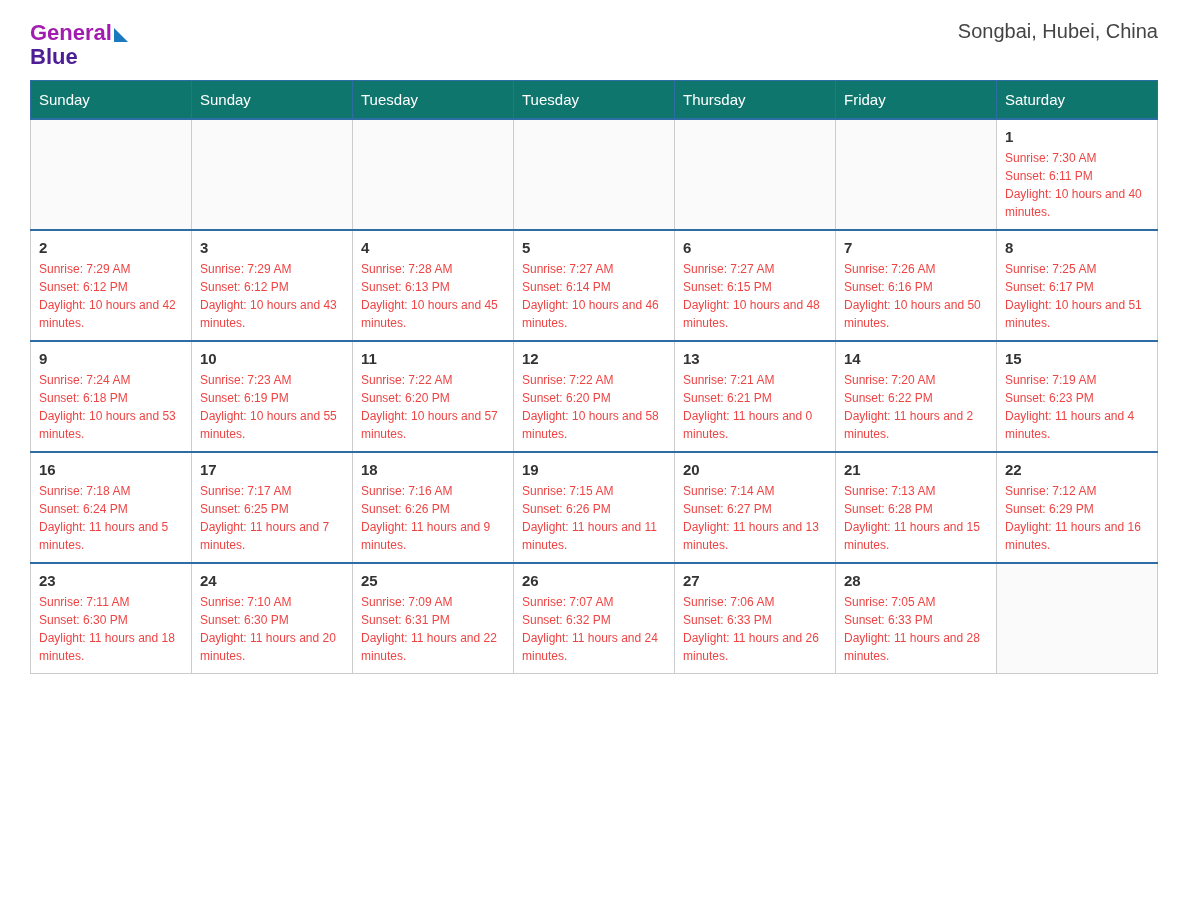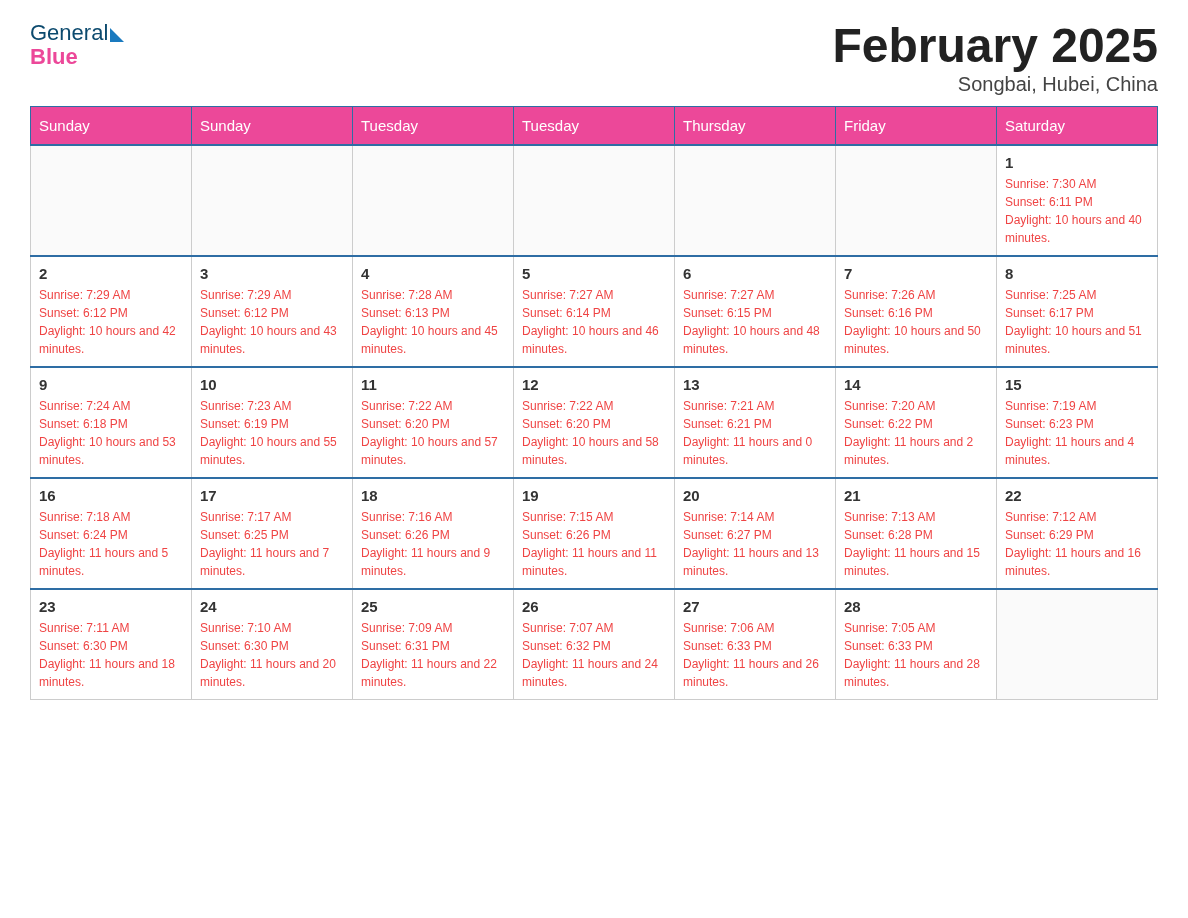--- a/index.html
+++ b/index.html
@@ -20,36 +20,36 @@
       display: flex;
       flex-direction: column;
       align-items: flex-start;
     }
     .logo-top {
       display: flex;
       align-items: center;
     }
     .logo-general {
       font-size: 22px;
-      font-weight: normal;
-      color: #0c4a6e;
+      font-weight: bold;
+      color: #a21caf;
     }
     .logo-arrow {
       width: 0;
       height: 0;
       border-left: 14px solid #1a7abf;
       border-top: 14px solid transparent;
       border-bottom: 0px solid transparent;
       margin-left: 2px;
       margin-top: 4px;
     }
     .logo-blue {
       font-size: 22px;
       font-weight: bold;
-      color: #ec4899;
+      color: #4c1d95;
       margin-top: -2px;
     }
     .title-area {
       text-align: right;
     }
     .month-title {
       font-size: 48px;
       font-weight: bold;
       color: #222;
       line-height: 1.1;
@@ -57,21 +57,21 @@
     .location {
       font-size: 20px;
       color: #444;
     }
     .calendar {
       width: 100%;
       border-collapse: collapse;
       margin-top: 10px;
     }
     .calendar th {
-      background-color: #ec4899;
+      background-color: #0f766e;
       color: #fff;
       padding: 10px 8px;
       font-size: 15px;
       font-weight: normal;
       text-align: left;
       border: 1px solid #2e6da4;
     }
     .calendar td {
       vertical-align: top;
       padding: 8px;
@@ -102,21 +102,20 @@
 
 <div class="header">
   <div class="logo">
     <div class="logo-top">
       <span class="logo-general">General</span>
       <div class="logo-arrow"></div>
     </div>
     <span class="logo-blue">Blue</span>
   </div>
   <div class="title-area">
-    <div class="month-title">February 2025</div>
     <div class="location">Songbai, Hubei, China</div>
   </div>
 </div>
 
 <table class="calendar">
   <thead>
     <tr>
     <th>Sunday</th>
         <th>Sunday</th>
         <th>Tuesday</th>

